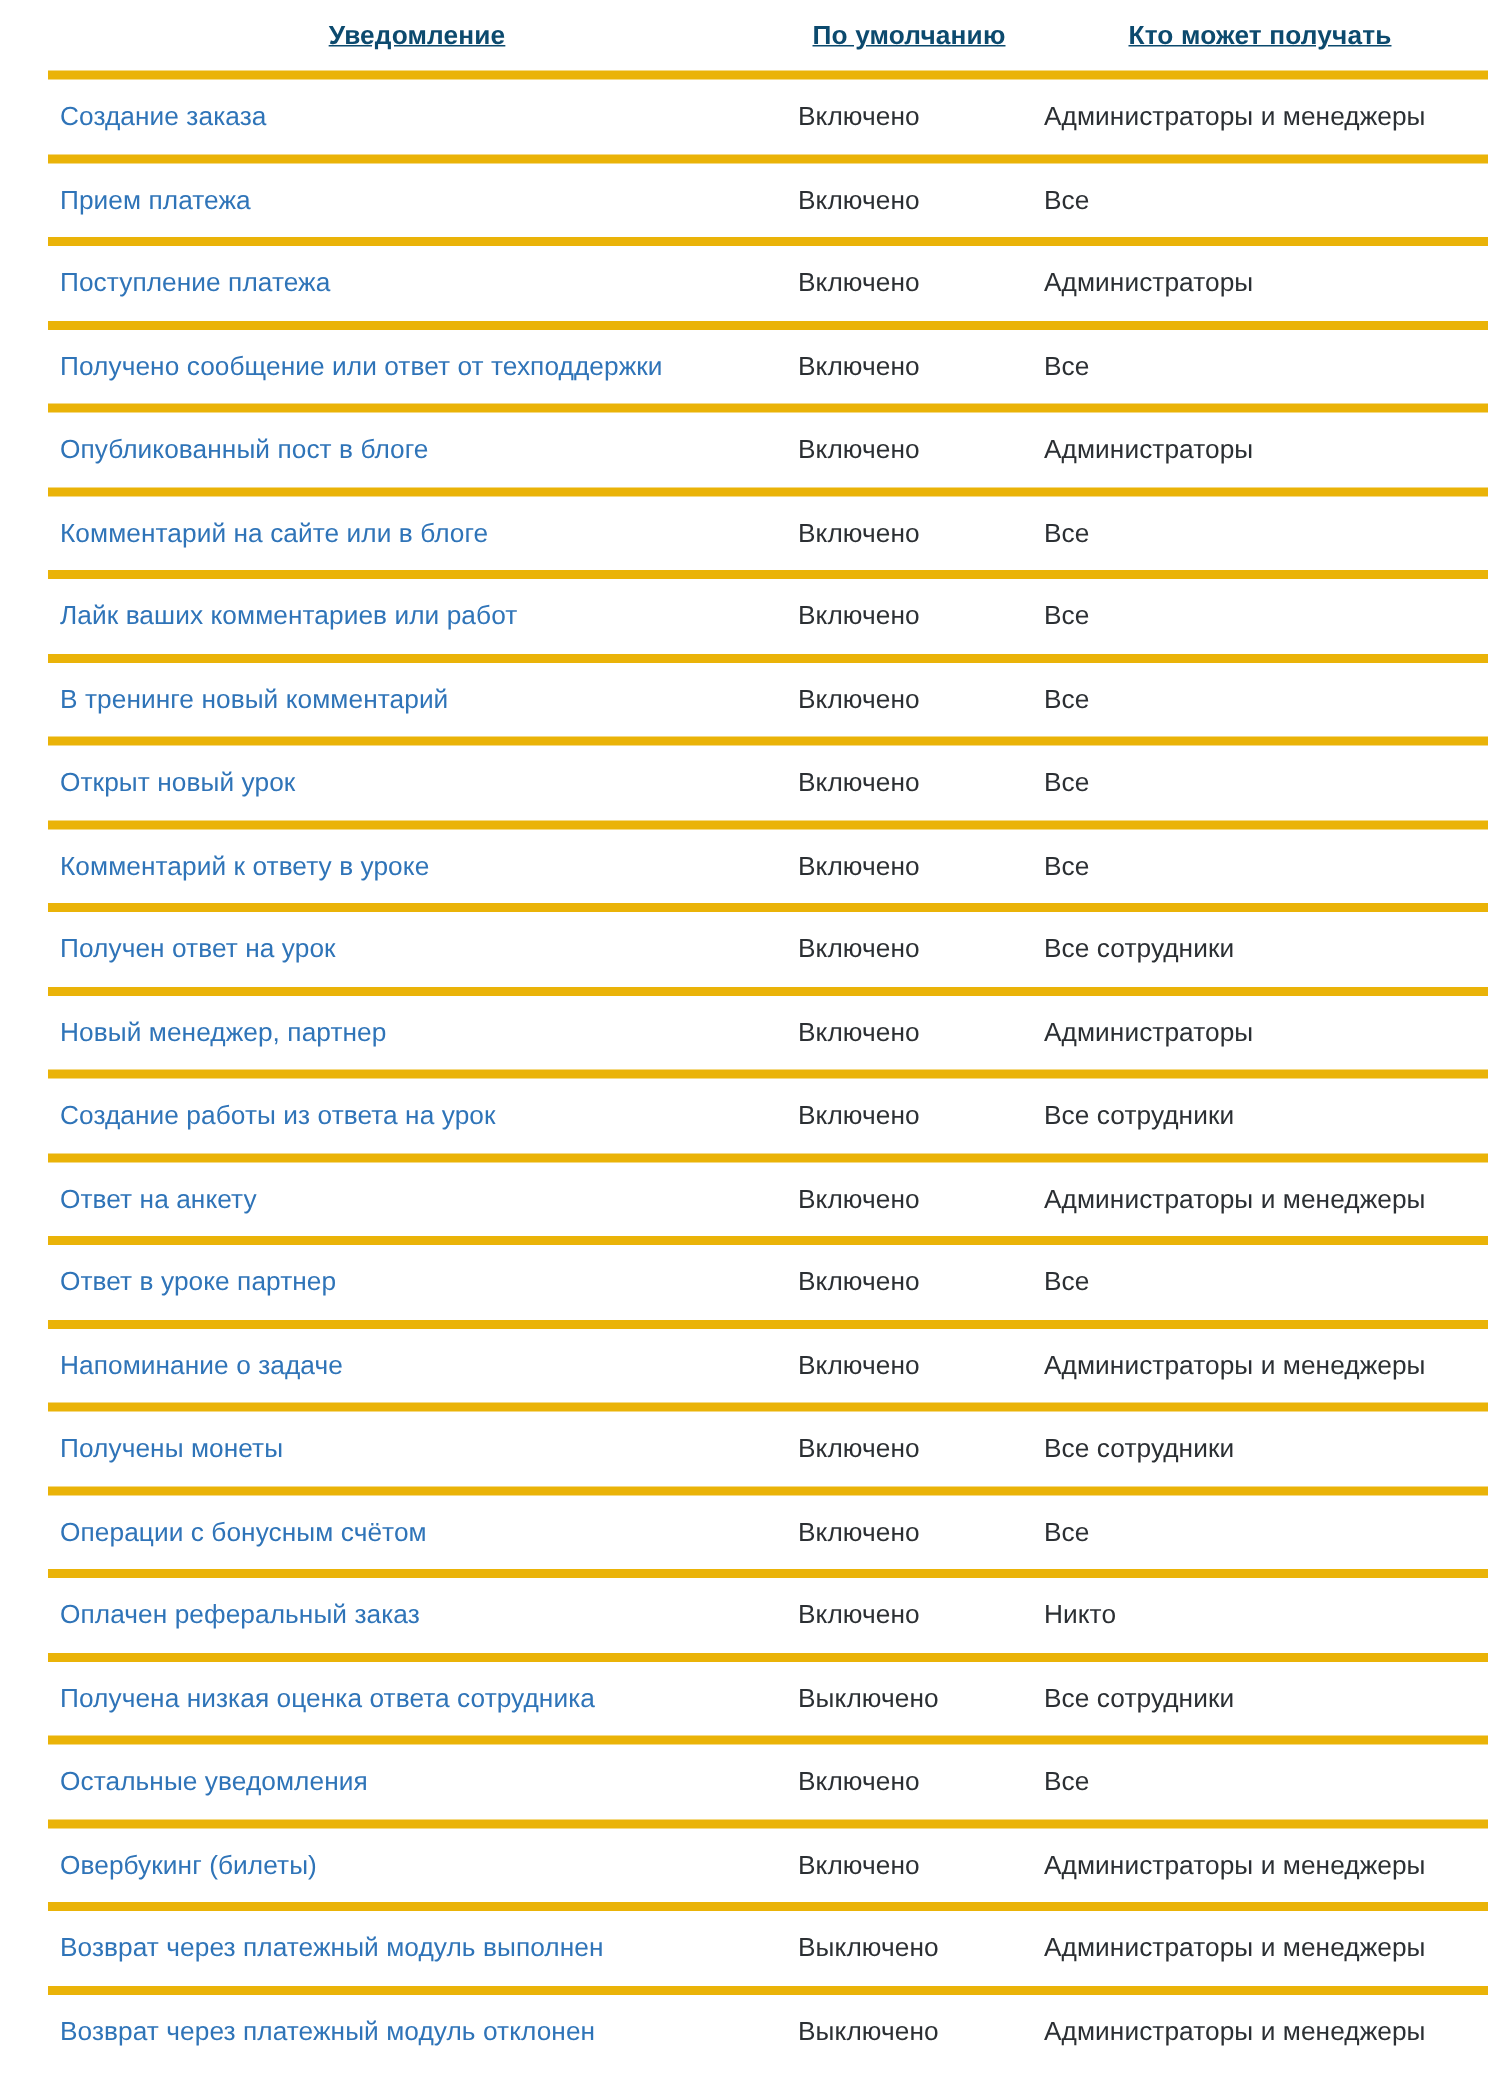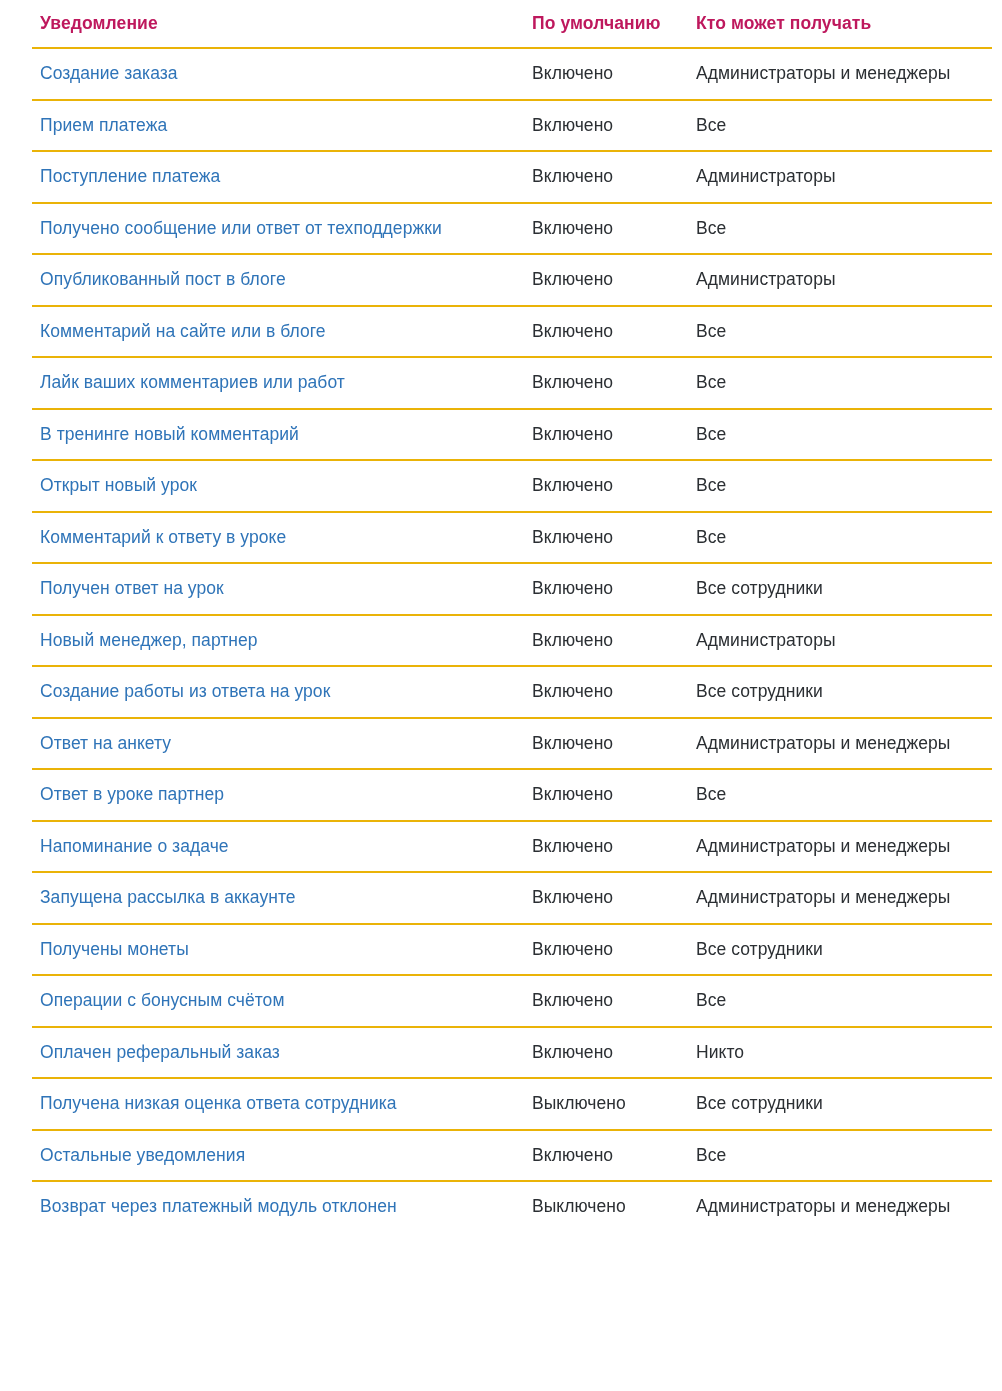--- a/index.html
+++ b/index.html
@@ -30,36 +30,37 @@
     width: 960px;
     border-collapse: collapse;
     table-layout: fixed;
   }
 
   .notif-table col.c-name  { width: 492px; }
   .notif-table col.c-def   { width: 164px; }
   .notif-table col.c-who   { width: 304px; }
 
   .notif-table thead th {
-    text-align: left;
+    text-align: center;
     font-size: 17.5px;
     font-weight: bold;
-    color: #be185d;
+    color: #0c4a6e;
     padding: 0 8px 0 8px;
     height: 47px;
     vertical-align: middle;
     line-height: 1.2;
     letter-spacing: 0.1px;
     white-space: nowrap;
+    text-decoration: underline;
   }
 
   .notif-table thead th:first-child { padding-left: 8px; }
 
   .notif-table tbody tr {
-    border-top: 2px solid #eab308;
+    border-top: 6px solid #eab308;
   }
 
   .notif-table tbody td {
     height: 49.5px;
     padding: 0 8px;
     vertical-align: middle;
     font-size: 17.5px;
     line-height: 1.3;
     color: #2b2f33;
     white-space: nowrap;
@@ -169,25 +170,20 @@
           <td class="cell-name"><a>Ответ в уроке партнер</a></td>
           <td class="cell-default">Включено</td>
           <td class="cell-who">Все</td>
         </tr>
         <tr>
           <td class="cell-name"><a>Напоминание о задаче</a></td>
           <td class="cell-default">Включено</td>
           <td class="cell-who">Администраторы и менеджеры</td>
         </tr>
         <tr>
-          <td class="cell-name"><a>Запущена рассылка в аккаунте</a></td>
-          <td class="cell-default">Включено</td>
-          <td class="cell-who">Администраторы и менеджеры</td>
-        </tr>
-        <tr>
           <td class="cell-name"><a>Получены монеты</a></td>
           <td class="cell-default">Включено</td>
           <td class="cell-who">Все сотрудники</td>
         </tr>
         <tr>
           <td class="cell-name"><a>Операции с бонусным счётом</a></td>
           <td class="cell-default">Включено</td>
           <td class="cell-who">Все</td>
         </tr>
         <tr>
@@ -197,20 +193,30 @@
         </tr>
         <tr>
           <td class="cell-name"><a>Получена низкая оценка ответа сотрудника</a></td>
           <td class="cell-default">Выключено</td>
           <td class="cell-who">Все сотрудники</td>
         </tr>
         <tr>
           <td class="cell-name"><a>Остальные уведомления</a></td>
           <td class="cell-default">Включено</td>
           <td class="cell-who">Все</td>
+        </tr>
+        <tr>
+          <td class="cell-name"><a>Овербукинг (билеты)</a></td>
+          <td class="cell-default">Включено</td>
+          <td class="cell-who">Администраторы и менеджеры</td>
+        </tr>
+        <tr>
+          <td class="cell-name"><a>Возврат через платежный модуль выполнен</a></td>
+          <td class="cell-default">Выключено</td>
+          <td class="cell-who">Администраторы и менеджеры</td>
         </tr>
         <tr>
           <td class="cell-name"><a>Возврат через платежный модуль отклонен</a></td>
           <td class="cell-default">Выключено</td>
           <td class="cell-who">Администраторы и менеджеры</td>
         </tr>
       </tbody>
   </table>
 </div>
 

